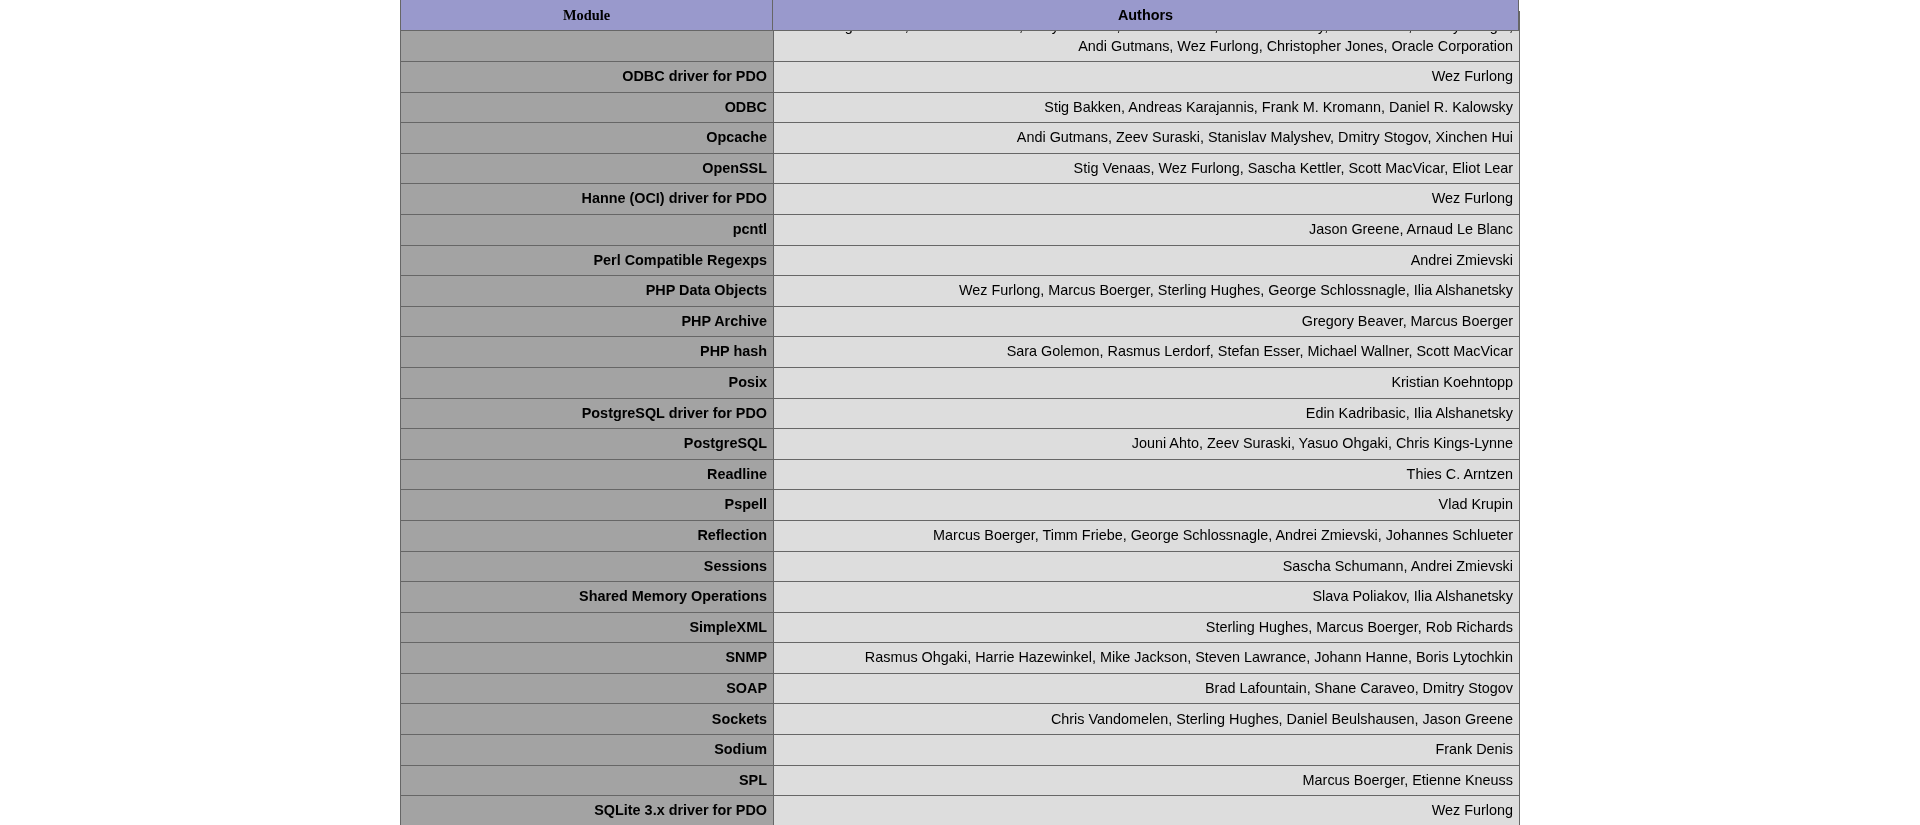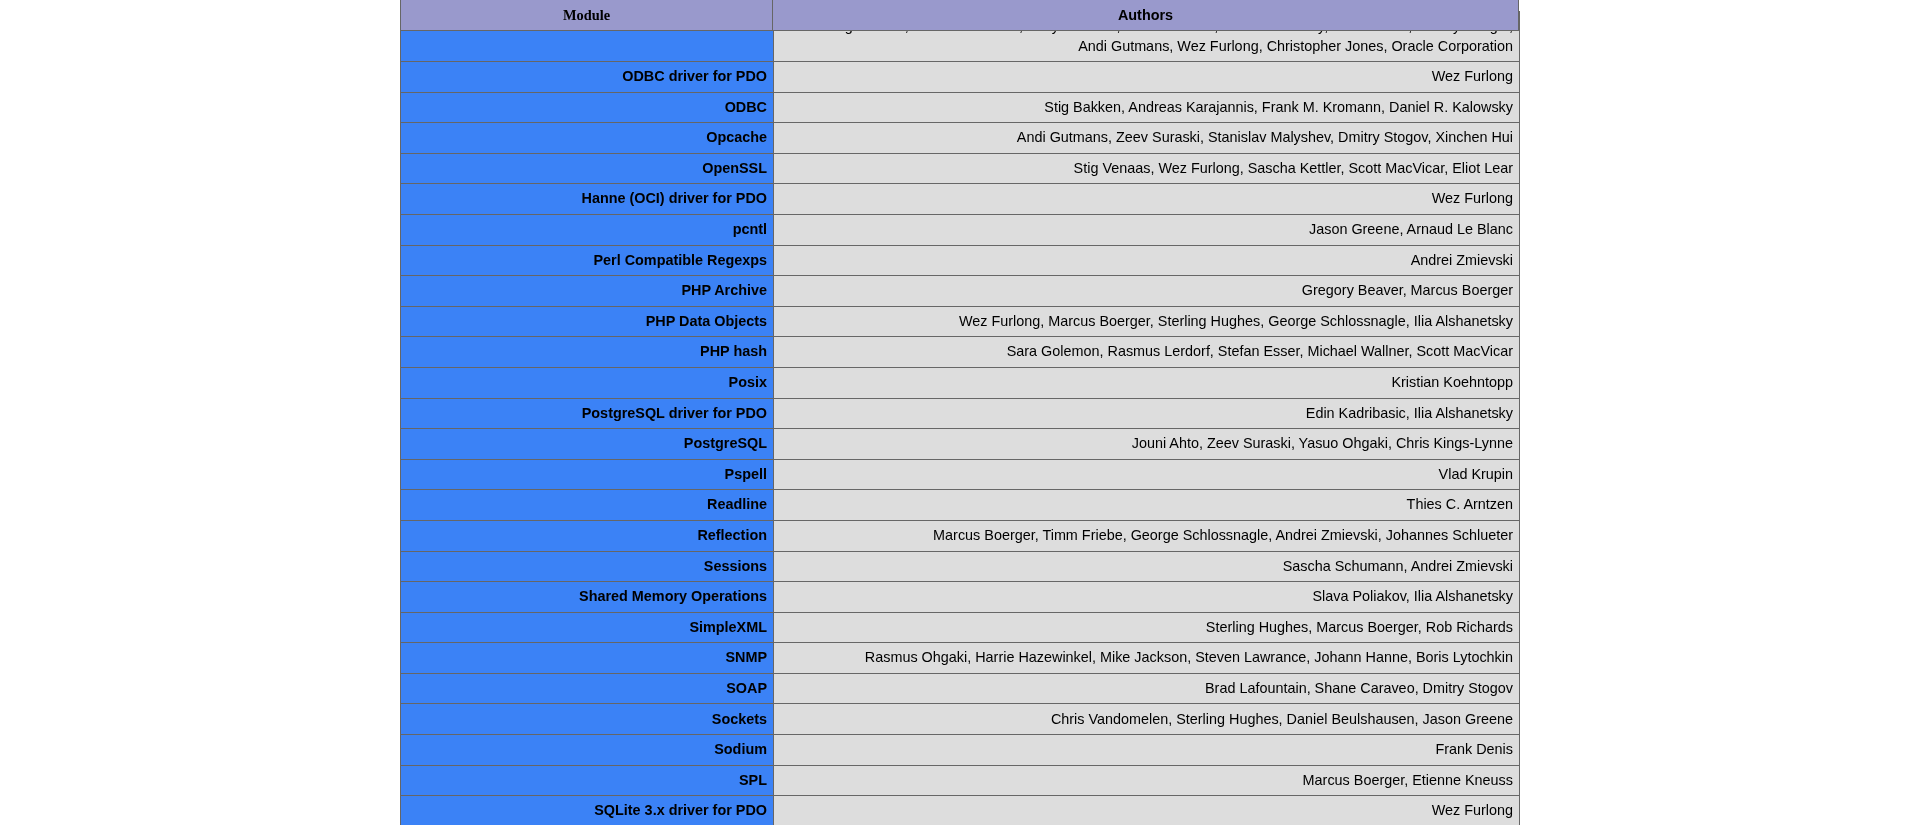--- a/index.html
+++ b/index.html
@@ -34,21 +34,21 @@
     border: 1px solid #666666;
     font-size: 14.4px;
     line-height: 19.4px;
     padding: 5.1px 6px;
     vertical-align: baseline;
     color: #000000;
     overflow: hidden;
     text-align: right;
   }
   td.module-cell {
-    background: #3b82f6;
+    background: #a3a3a3;
     font-weight: bold;
   }
   td.authors-cell {
     background: #dddddd;
     white-space: pre-line;
     word-wrap: break-word;
   }
   
   .header-row {
     position: absolute;
@@ -118,52 +118,52 @@
       </tr>
         <tr>
         <td class="module-cell">pcntl</td>
         <td class="authors-cell">Jason Greene, Arnaud Le Blanc</td>
       </tr>
         <tr>
         <td class="module-cell">Perl Compatible Regexps</td>
         <td class="authors-cell">Andrei Zmievski</td>
       </tr>
         <tr>
+        <td class="module-cell">PHP Data Objects</td>
+        <td class="authors-cell">Wez Furlong, Marcus Boerger, Sterling Hughes, George Schlossnagle, Ilia Alshanetsky</td>
+      </tr>
+        <tr>
         <td class="module-cell">PHP Archive</td>
         <td class="authors-cell">Gregory Beaver, Marcus Boerger</td>
       </tr>
         <tr>
-        <td class="module-cell">PHP Data Objects</td>
-        <td class="authors-cell">Wez Furlong, Marcus Boerger, Sterling Hughes, George Schlossnagle, Ilia Alshanetsky</td>
-      </tr>
-        <tr>
         <td class="module-cell">PHP hash</td>
         <td class="authors-cell">Sara Golemon, Rasmus Lerdorf, Stefan Esser, Michael Wallner, Scott MacVicar</td>
       </tr>
         <tr>
         <td class="module-cell">Posix</td>
         <td class="authors-cell">Kristian Koehntopp</td>
       </tr>
         <tr>
         <td class="module-cell">PostgreSQL driver for PDO</td>
         <td class="authors-cell">Edin Kadribasic, Ilia Alshanetsky</td>
       </tr>
         <tr>
         <td class="module-cell">PostgreSQL</td>
         <td class="authors-cell">Jouni Ahto, Zeev Suraski, Yasuo Ohgaki, Chris Kings-Lynne</td>
       </tr>
         <tr>
+        <td class="module-cell">Readline</td>
+        <td class="authors-cell">Thies C. Arntzen</td>
+      </tr>
+        <tr>
         <td class="module-cell">Pspell</td>
         <td class="authors-cell">Vlad Krupin</td>
       </tr>
         <tr>
-        <td class="module-cell">Readline</td>
-        <td class="authors-cell">Thies C. Arntzen</td>
-      </tr>
-        <tr>
         <td class="module-cell">Reflection</td>
         <td class="authors-cell">Marcus Boerger, Timm Friebe, George Schlossnagle, Andrei Zmievski, Johannes Schlueter</td>
       </tr>
         <tr>
         <td class="module-cell">Sessions</td>
         <td class="authors-cell">Sascha Schumann, Andrei Zmievski</td>
       </tr>
         <tr>
         <td class="module-cell">Shared Memory Operations</td>
         <td class="authors-cell">Slava Poliakov, Ilia Alshanetsky</td>

